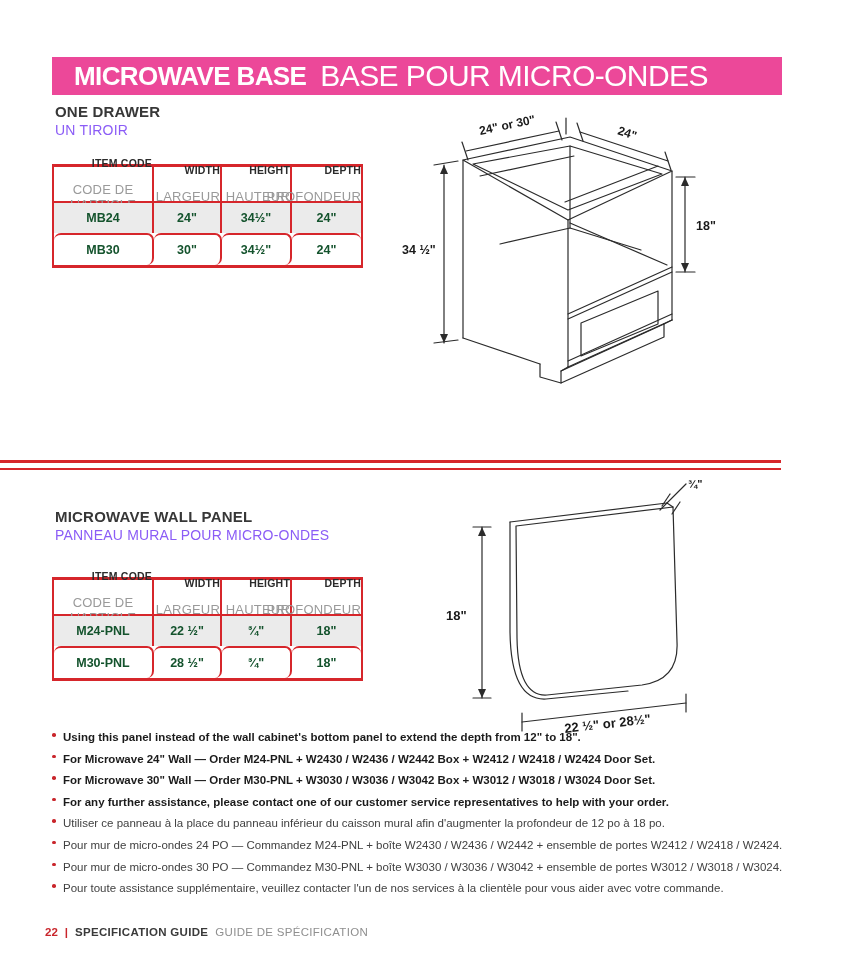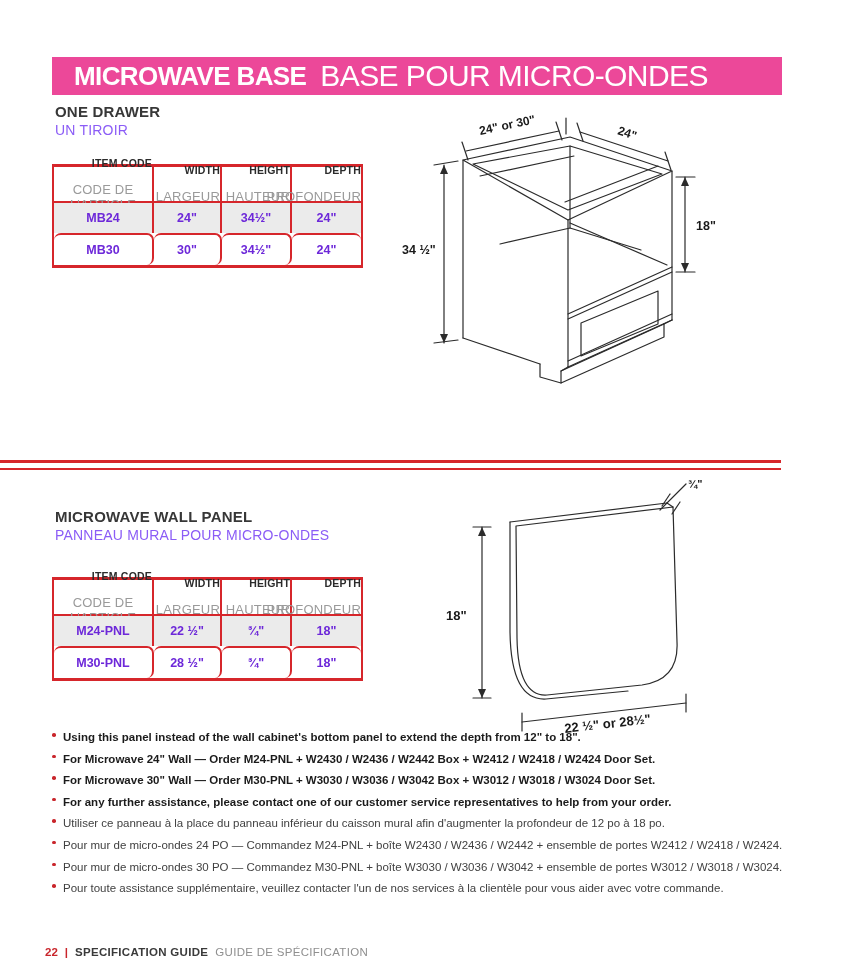--- a/index.html
+++ b/index.html
@@ -27,21 +27,21 @@
   .trow{display:grid;grid-template-columns:100px 68px 70px 69px;}
   .hcell{
     border-right:2px solid #d6262b;border-bottom:2px solid #d6262b;height:34px;
     display:flex;flex-direction:column;align-items:flex-end;justify-content:center;text-align:center;
   }
   .hcell:last-child{border-right:none;}
   .hcell .he{font-size:10.5px;font-weight:bold;color:#2b2b2b;letter-spacing:0.2px;}
   .hcell .hf{font-size:13px;color:#9a9a9a;margin-top:13px;letter-spacing:0.2px;}
   .dcell{
     border-right:2px solid #d6262b;height:30px;line-height:30px;text-align:center;
-    font-size:12.5px;font-weight:bold;color:#6d28d9;
+    font-size:12.5px;font-weight:bold;color:#14532d;
   }
   .dcell:last-child{border-right:none;}
   .trow.r1 .dcell{background:#ebebeb;}
   .trow.r2 .dcell{border-top:2px solid #d6262b;border-radius:7px;}
   
   .divider-a{position:absolute;left:0;top:460px;width:781px;height:3px;background:#d6262b;}
   .divider-b{position:absolute;left:0;top:468px;width:781px;height:2px;background:#d6262b;}
   
   .diagram{position:absolute;}
   .diagram line,.diagram path,.diagram polygon,.diagram polyline{
@@ -49,21 +49,21 @@
   }
   .diagram polygon.arrow{fill:#2b2b2b;stroke:none;}
   .diagram text{fill:#1a1a1a;font-weight:bold;font-family:"Liberation Sans",sans-serif;stroke:none;}
   
   .notes{position:absolute;left:50px;top:731px;width:775px;}
   .note{position:relative;padding-left:13px;margin-bottom:8.6px;font-size:11.5px;line-height:13px;}
   .note.en{font-weight:bold;color:#1b1b1b;}
   .note.fr{font-weight:400;color:#414141;}
   .note .dot{position:absolute;left:2px;top:2px;width:3.5px;height:3.5px;background:#c9252b;border-radius:50%;}
   
-  .footer{position:absolute;left:45px;top:946px;font-size:11.5px;display:flex;align-items:center;gap:7px;white-space:nowrap;}
+  .footer{position:absolute;left:45px;top:926px;font-size:11.5px;display:flex;align-items:center;gap:7px;white-space:nowrap;}
   .footer .num{color:#c9252b;font-weight:bold;}
   .footer .bar{color:#c9252b;font-weight:bold;}
   .footer .fen{color:#3a3a3a;font-weight:bold;letter-spacing:0.3px;}
   .footer .ffr{color:#8f8f8f;letter-spacing:0.3px;}
 </style>
 </head>
 <body>
 
 <div>
 
@@ -225,21 +225,21 @@
     <line x1="92" y1="252" x2="256" y2="233"></line>
     <line x1="92" y1="243" x2="92" y2="261"></line>
     <line x1="256" y1="224" x2="256" y2="242"></line>
     <text x="178" y="258" transform="rotate(-6.5 178 258)" text-anchor="middle" font-size="13">22 ½" or 28½"</text>
   </svg>
 
   <div class="notes">
     <div class="note en"><span class="dot"></span><span>Using this panel instead of the wall cabinet's bottom panel to extend the depth from 12" to 18".</span></div>
     <div class="note en"><span class="dot"></span><span>For Microwave 24" Wall  —  Order M24-PNL + W2430 / W2436 / W2442 Box + W2412 / W2418 / W2424 Door Set.</span></div>
     <div class="note en"><span class="dot"></span><span>For Microwave 30" Wall  —  Order M30-PNL + W3030 / W3036 / W3042 Box + W3012 / W3018 / W3024 Door Set.</span></div>
-    <div class="note en"><span class="dot"></span><span>For any further assistance, please contact one of our customer service representatives to help from your order.</span></div>
+    <div class="note en"><span class="dot"></span><span>For any further assistance, please contact one of our customer service representatives to help with your order.</span></div>
     <div class="note fr"><span class="dot"></span><span>Utiliser ce panneau à la place du panneau inférieur du caisson mural afin d'augmenter la profondeur de 12 po à 18 po.</span></div>
     <div class="note fr"><span class="dot"></span><span>Pour mur de micro-ondes 24 PO — Commandez M24-PNL + boîte W2430 / W2436 / W2442 + ensemble de portes W2412 / W2418 / W2424.</span></div>
     <div class="note fr"><span class="dot"></span><span>Pour mur de micro-ondes 30 PO — Commandez M30-PNL + boîte W3030 / W3036 / W3042 + ensemble de portes W3012 / W3018 / W3024.</span></div>
     <div class="note fr"><span class="dot"></span><span>Pour toute assistance supplémentaire, veuillez contacter l'un de nos services à la clientèle pour vous aider avec votre commande.</span></div>
   </div>
 
   <div class="footer">
     <span class="num">22</span>
     <span class="bar">|</span>
     <span class="fen">SPECIFICATION GUIDE</span>

